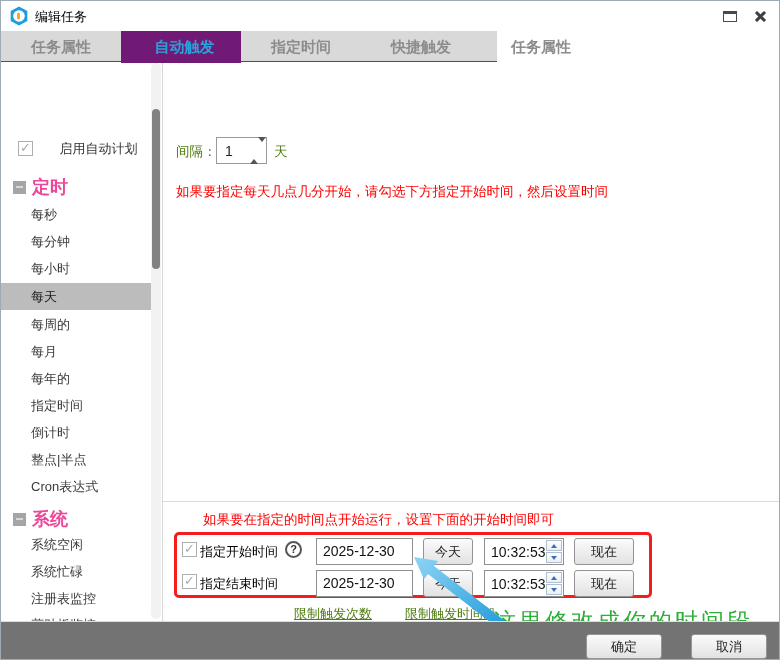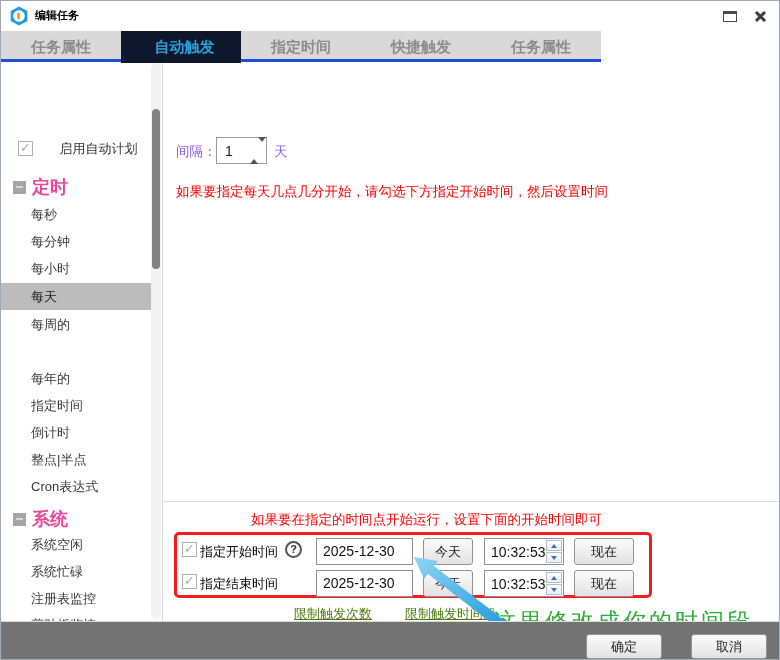--- a/index.html
+++ b/index.html
@@ -3,63 +3,63 @@
 <meta charset="utf-8">
 <style>
   * { margin:0; padding:0; box-sizing:border-box; }
   html,body { width:780px; height:660px; background:#fff; }
   body { font-family:"Liberation Sans","DejaVu Sans",sans-serif; color:#333; }
   .window { position:relative; width:780px; height:660px; background:#fff; border:1px solid #9fabb4; overflow:hidden; }
 
   
   .titlebar { position:absolute; top:0; left:0; width:100%; height:30px; background:#fff; }
   .app-icon { position:absolute; left:8px; top:5px; width:20px; height:20px; }
-  .win-title { position:absolute; left:34px; top:7px; font-size:11px; font-weight:bold; color:#000; }
+  .win-title { position:absolute; left:34px; top:7px; font-size:13px; font-weight:normal; color:#000; }
   .btn-max { position:absolute; left:716px; top:7px; width:26px; height:18px; cursor:pointer; }
   .max-glyph { position:absolute; left:6px; top:3px; width:14px; height:11px; border:1px solid #4a4a4a; border-top:3px solid #4a4a4a; }
   .btn-close { position:absolute; left:748px; top:6px; width:24px; height:18px; cursor:pointer; }
   .close-glyph { position:absolute; left:5px; top:8px; width:13px; height:0; }
   .close-glyph::before, .close-glyph::after { content:""; position:absolute; left:0; top:0; width:13px; height:3px; background:#3f3f3f; border-radius:1px; }
   .close-glyph::before { transform:rotate(45deg); }
   .close-glyph::after  { transform:rotate(-45deg); }
 
   
-  .tabbar { position:absolute; top:30px; left:0; width:600px; height:31px; background:#d9d9d9; border-bottom:3px solid #1d4ed8; }
+  .tabbar { position:absolute; top:30px; left:0; width:496px; height:31px; background:#d9d9d9; border-bottom:1px solid #1d4ed8; }
   .tab { position:absolute; top:0; width:120px; height:31px; line-height:31px; text-align:center; font-size:15px; font-weight:bold; color:#8c8c8c; cursor:pointer; }
-  .tab.active { background:#0f172a; height:32px; color:#2aa2dc; z-index:2;padding-left:7px; }
+  .tab.active { background:#701a75; height:32px; color:#2aa2dc; z-index:2;padding-left:7px; }
 
   
   .sidebar { position:absolute; top:62px; left:0; width:161px; height:558px; background:#fff; }
   .enable-row { position:absolute; top:76px; left:17px; height:18px; }
   .cb { display:inline-block; width:15px; height:15px; border:1px solid #aeaeae; background:#fff; position:relative; vertical-align:middle; }
   .cb.checked::after { content:"✓"; position:absolute; left:1px; top:-2px; font-size:13px; font-weight:bold; color:#a9a9a9; }
   .enable-label { margin-left:22px; font-size:13px; color:#333; vertical-align:middle; }
   .section-header { position:absolute; left:12px; height:18px; font-size:18px; font-weight:bold; color:#ec4899; }
   .section-icon { display:inline-block; width:13px; height:13px; background:#a5a5a5; position:relative; vertical-align:-1px; margin-right:6px; }
   .section-icon::after { content:""; position:absolute; left:3px; top:5px; width:7px; height:2px; background:#d8d8d8; }
   .side-item { position:absolute; left:0; width:152px; height:24px; line-height:24px; padding-left:30px; font-size:13px; color:#3a3a3a; cursor:pointer; }
   .side-item.selected { background:#bcbcbc; color:#1d1d1d; height:27px; line-height:27px; }
   .v-scroll-track { position:absolute; left:150px; top:62px; width:10px; height:556px; background:#f2f2f2; border-radius:5px; }
   .v-scroll-thumb { position:absolute; left:1px; top:46px; width:8px; height:160px; background:#828282; border-radius:4px; cursor:pointer; }
   .v-divider { position:absolute; left:161px; top:62px; width:1px; height:558px; background:#d7d7d7; }
 
   
-  .main-label { font-size:13.5px; color:#8b5cf6; }
+  .main-label { font-size:13.5px; color:#4d7c0f; }
   .interval-label { position:absolute; left:175px; top:142px; }
   .interval-box { position:absolute; left:215px; top:136px; width:51px; height:27px; border:1px solid #9a9a9a; background:#fff; }
   .interval-value { position:absolute; left:8px; top:5px; font-size:14px; color:#222; }
   .spin-plain { position:absolute; right:6px; top:4px; width:10px; height:18px; cursor:pointer; }
   .tri-up, .tri-dn { width:0; height:0; border-left:4px solid transparent; border-right:4px solid transparent; margin:2px auto; }
   .tri-up { border-bottom:5px solid #555; }
   .tri-dn { border-top:5px solid #555; }
   .interval-unit { position:absolute; left:273px; top:142px; }
   .hint-red { position:absolute; color:#ff0000; font-size:13.5px; }
   .hint1 { left:175px; top:182px; }
   .h-divider { position:absolute; left:161px; top:500px; width:619px; height:1px; background:#dadada; }
-  .hint2 { left:202px; top:510px;margin-left:48px; }
+  .hint2 { left:202px; top:510px; }
 
   .red-box { position:absolute; left:173px; top:531px; width:478px; height:66px; border:3px solid #f41c1c; border-radius:5px; }
 
   .row-label { position:absolute; font-size:13px; color:#000000; }
   .help-icon { position:absolute; width:17px; height:17px; border:2px solid #555; border-radius:50%; text-align:center; line-height:13px; font-size:11px; font-weight:bold; color:#333; cursor:pointer; }
   .text-input { position:absolute; border:1px solid #8f8f8f; background:#fff; font-size:14px; color:#111; padding:4px 6px 0 6px; font-family:"Liberation Sans","DejaVu Sans",sans-serif; }
   .btn { position:absolute; border:1px solid #949494; border-radius:3px; background:linear-gradient(#fbfbfb,#e2e2e2); font-size:13px; color:#222; text-align:center; cursor:pointer; font-family:"Liberation Sans","DejaVu Sans",sans-serif; }
   .time-wrap { position:absolute; width:80px; height:27px; border:1px solid #8f8f8f; background:#fff; }
   .time-text { position:absolute; left:6px; top:5px; font-size:14px; color:#111; }
   .time-spin { position:absolute; right:1px; top:1px; width:16px; height:23px; }
@@ -113,20 +113,21 @@
     </div>
 
     <div class="section-header" style="top:112px">
       <span class="section-icon"></span><span>定时</span>
     </div>
     <div class="side-item" style="top:140px">每秒</div>
     <div class="side-item" style="top:167px">每分钟</div>
     <div class="side-item" style="top:194px">每小时</div>
     <div class="side-item selected" style="top:220px">每天</div>
     <div class="side-item" style="top:250px">每周的</div>
+    <div class="side-item" style="top:277px">每月</div>
     <div class="side-item" style="top:304px">每年的</div>
     <div class="side-item" style="top:331px">指定时间</div>
     <div class="side-item" style="top:358px">倒计时</div>
     <div class="side-item" style="top:385px">整点|半点</div>
     <div class="side-item" style="top:412px">Cron表达式</div>
 
     <div class="section-header" style="top:444px">
       <span class="section-icon"></span><span>系统</span>
     </div>
     <div class="side-item" style="top:470px">系统空闲</div>

